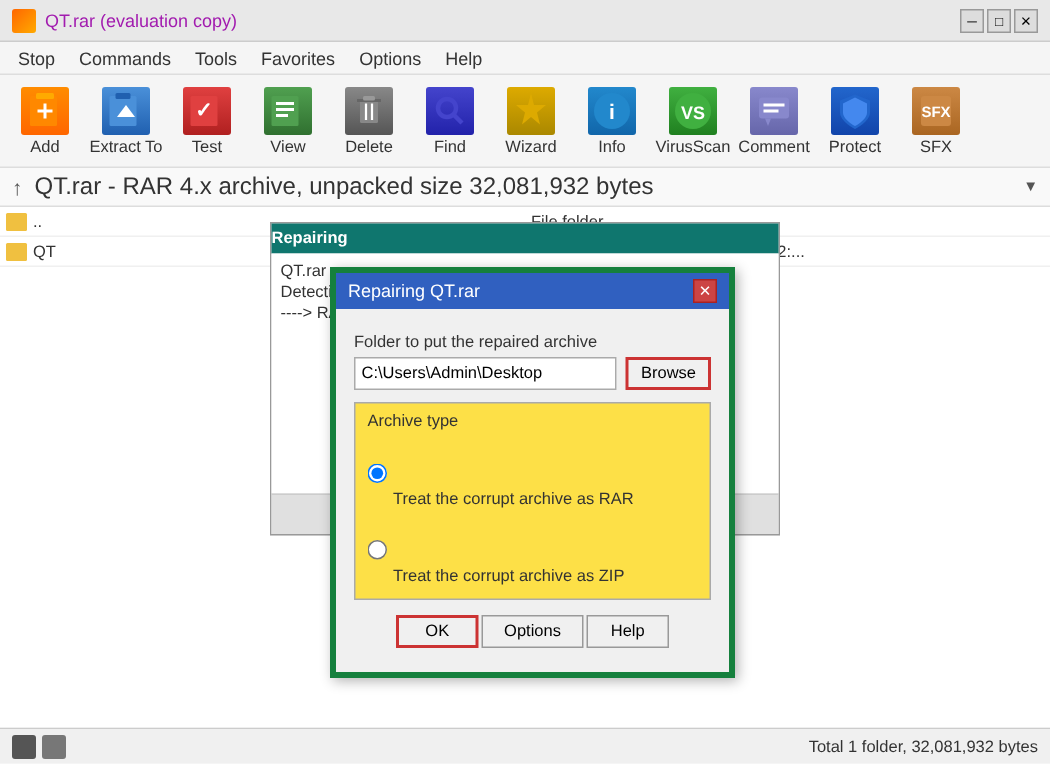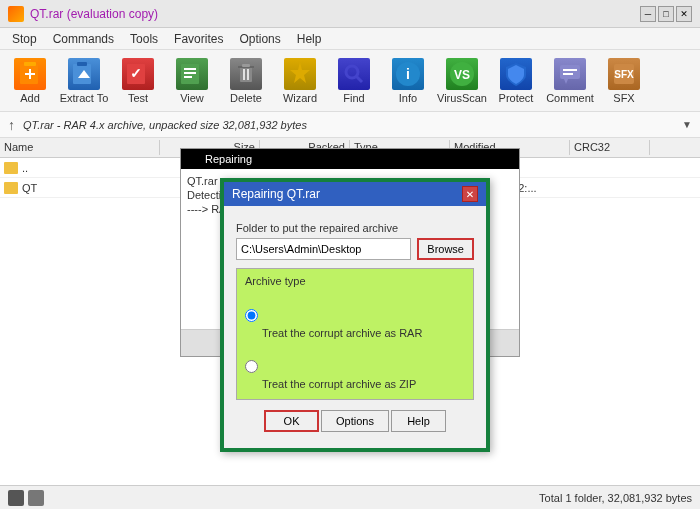--- a/index.html
+++ b/index.html
@@ -31,21 +31,21 @@
     .icon-wizard { background: linear-gradient(to bottom, #ddaa00, #aa8800); }
     .icon-info { background: linear-gradient(to bottom, #2288cc, #1166aa); }
     .icon-virusscan { background: linear-gradient(to bottom, #40b040, #208020); }
     .icon-comment { background: linear-gradient(to bottom, #8888cc, #6666aa); }
     .icon-protect { background: linear-gradient(to bottom, #2266cc, #1144aa); }
     .icon-sfx { background: linear-gradient(to bottom, #cc8844, #aa6622); }
 
     
     .address-bar { background: #f9f9f9; border-bottom: 1px solid #ddd; display: flex; align-items: center; padding: 2px 4px; height: 26px; gap: 4px; }
     .address-arrow { font-size: 14px; cursor: pointer; color: #555; padding: 0 4px; }
-    .address-text { flex: 1; font-size: 11px; color: #333; font-style: italic; }
+    .address-text { flex: 1; font-size: 16px; color: #333; }
     .address-dropdown { font-size: 10px; color: #555; padding: 0 4px; cursor: pointer; }
 
     
     .file-list-header { background: #f0f0f0; border-bottom: 1px solid #ccc; display: flex; padding: 2px 0; height: 20px; }
     .col-header { font-size: 11px; color: #333; padding: 1px 4px; border-right: 1px solid #ccc; }
     .col-name { width: 160px; }
     .col-size { width: 100px; text-align: right; }
     .col-packed { width: 90px; text-align: right; }
     .col-type { width: 100px; }
     .col-modified { width: 120px; }
@@ -67,37 +67,37 @@
     .status-bar { background: #f0f0f0; border-top: 1px solid #ccc; display: flex; align-items: center; justify-content: space-between; padding: 6px 8px; height: 24px; }
     .status-text { font-size: 11px; color: #333; }
     .status-icons { display: flex; gap: 4px; }
     .status-icon { width: 16px; height: 16px; background: #888; border-radius: 2px; font-size: 10px; display: flex; align-items: center; justify-content: center; }
 
     
     .main-content { display: flex; flex-direction: column; height: calc(509px - 28px - 22px - 62px - 26px - 24px); position: relative; }
 
     
     .repairing-panel { position: absolute; left: 180px; top: 10px; width: 340px; background: #f0f0f0; border: 1px solid #999; z-index: 1; }
-    .repairing-panel-title { background: #000000; color: white; padding: 3px 24px; font-size: 11px; height: 20px; display: flex; align-items: center; }
+    .repairing-panel-title { background: #0f766e; color: white; padding: 3px 0; font-size: 11px; height: 20px; display: flex; align-items: center; font-weight: bold; }
     .repairing-panel-content { padding: 6px; background: white; height: 160px; }
     .repairing-text { font-size: 11px; color: #333; margin-bottom: 2px; }
     .repairing-panel-footer { background: #e0e0e0; border-top: 1px solid #ccc; padding: 4px; display: flex; justify-content: center; gap: 4px; }
     .repair-footer-btn { padding: 2px 12px; font-size: 11px; border: 1px solid #999; background: #f0f0f0; cursor: pointer; min-width: 50px; text-align: center; }
 
     
     .dialog { position: absolute; left: 220px; top: 40px; width: 270px; background: #f0f0f0; border: 4px solid #15803d; box-shadow: 2px 2px 8px rgba(0,0,0,0.3); z-index: 11; }
     .dialog-title-bar { background: #3060c0; color: white; padding: 4px 8px; display: flex; align-items: center; justify-content: space-between; height: 24px; }
     .dialog-title-text { font-size: 12px; color: white; }
     .dialog-close-btn { width: 16px; height: 16px; background: #cc4444; border: 1px solid #aa2222; color: white; font-size: 10px; cursor: pointer; display: flex; align-items: center; justify-content: center; }
     .dialog-body { padding: 16px 12px; }
     .dialog-label { font-size: 11px; color: #333; margin-bottom: 4px; }
     .dialog-row { display: flex; align-items: center; gap: 6px; margin-bottom: 8px; }
     .dialog-input { flex: 1; height: 22px; border: 1px solid #aaa; padding: 2px 4px; font-size: 11px; background: white; }
     .browse-btn { padding: 2px 8px; font-size: 11px; border: 2px solid #cc3333; background: #f0f0f0; cursor: pointer; height: 22px; white-space: nowrap; }
-    .archive-type-box { border: 1px solid #aaa; padding: 6px 8px; margin-bottom: 10px; background: #bef264; }
+    .archive-type-box { border: 1px solid #aaa; padding: 6px 8px; margin-bottom: 10px; background: #fde047; }
     .archive-type-title { font-size: 11px; color: #333; margin-bottom: 4px; }
     .radio-row { display: flex; align-items: center; gap: 4px; margin-bottom: 3px; }
     .radio-row input[type=radio] { margin: 0; }
     .radio-label { font-size: 11px; color: #333; margin-top: 36px; }
     .dialog-buttons { display: flex; justify-content: center; gap: 2px; }
     .dialog-btn { padding: 3px 14px; font-size: 11px; border: 1px solid #999; background: #f0f0f0; cursor: pointer; min-width: 55px; }
     .dialog-btn.ok-btn { border: 2px solid #cc3333; font-weight: normal; }
 
     
     .tool-svg { width: 28px; height: 28px; }
@@ -174,101 +174,93 @@
           <rect x="8" y="6" width="12" height="16" fill="#888" rx="1"></rect>
           <rect x="6" y="6" width="16" height="2" fill="#666"></rect>
           <rect x="10" y="4" width="8" height="3" fill="#999" rx="1"></rect>
           <line x1="12" y1="9" x2="12" y2="20" stroke="white" stroke-width="1.5"></line>
           <line x1="16" y1="9" x2="16" y2="20" stroke="white" stroke-width="1.5"></line>
         </svg>
     </div>
     <span>Delete</span>
   </div>
   <div class="tool-btn">
-    <div class="tool-icon icon-wizard">
-      <svg class="tool-svg" viewBox="0 0 28 28">
-          <polygon points="14,2 16,10 24,10 18,15 20,23 14,18 8,23 10,15 4,10 12,10" fill="#ddaa00"></polygon>
-        </svg>
-    </div>
-    <span>Wizard</span>
-  </div>
-  <div class="tool-btn">
     <div class="tool-icon icon-find">
       <svg class="tool-svg" viewBox="0 0 28 28">
           <circle cx="12" cy="12" r="6" fill="none" stroke="#4444cc" stroke-width="3"></circle>
           <line x1="16" y1="16" x2="22" y2="22" stroke="#4444cc" stroke-width="3"></line>
         </svg>
     </div>
     <span>Find</span>
   </div>
   <div class="tool-btn">
+    <div class="tool-icon icon-wizard">
+      <svg class="tool-svg" viewBox="0 0 28 28">
+          <polygon points="14,2 16,10 24,10 18,15 20,23 14,18 8,23 10,15 4,10 12,10" fill="#ddaa00"></polygon>
+        </svg>
+    </div>
+    <span>Wizard</span>
+  </div>
+  <div class="tool-btn">
     <div class="tool-icon icon-info">
       <svg class="tool-svg" viewBox="0 0 28 28">
           <circle cx="14" cy="14" r="12" fill="#2288cc"></circle>
           <text x="14" y="19" fill="white" font-size="14" text-anchor="middle" font-weight="bold">i</text>
         </svg>
     </div>
     <span>Info</span>
   </div>
   <div class="tool-btn">
     <div class="tool-icon icon-virusscan">
       <svg class="tool-svg" viewBox="0 0 28 28">
           <circle cx="14" cy="14" r="12" fill="#40b040"></circle>
           <text x="14" y="19" fill="white" font-size="12" text-anchor="middle" font-weight="bold">VS</text>
         </svg>
     </div>
     <span>VirusScan</span>
-  </div>
-  <div class="tool-btn">
-    <div class="tool-icon icon-protect">
-      <svg class="tool-svg" viewBox="0 0 28 28">
-          <path d="M14 3 L24 7 L24 15 C24 21 14 26 14 26 C14 26 4 21 4 15 L4 7 Z" fill="#2266cc"></path>
-          <path d="M14 5 L22 9 L22 15 C22 20 14 24 14 24 C14 24 6 20 6 15 L6 9 Z" fill="#4488ee"></path>
-        </svg>
-    </div>
-    <span>Protect</span>
   </div>
   <div class="tool-btn">
     <div class="tool-icon icon-comment">
       <svg class="tool-svg" viewBox="0 0 28 28">
           <rect x="4" y="5" width="20" height="14" fill="#8888cc" rx="2"></rect>
           <polygon points="8,19 12,19 10,24" fill="#8888cc"></polygon>
           <rect x="7" y="9" width="14" height="2" fill="white"></rect>
           <rect x="7" y="13" width="10" height="2" fill="white"></rect>
         </svg>
     </div>
     <span>Comment</span>
   </div>
   <div class="tool-btn">
+    <div class="tool-icon icon-protect">
+      <svg class="tool-svg" viewBox="0 0 28 28">
+          <path d="M14 3 L24 7 L24 15 C24 21 14 26 14 26 C14 26 4 21 4 15 L4 7 Z" fill="#2266cc"></path>
+          <path d="M14 5 L22 9 L22 15 C22 20 14 24 14 24 C14 24 6 20 6 15 L6 9 Z" fill="#4488ee"></path>
+        </svg>
+    </div>
+    <span>Protect</span>
+  </div>
+  <div class="tool-btn">
     <div class="tool-icon icon-sfx">
       <svg class="tool-svg" viewBox="0 0 28 28">
           <rect x="4" y="4" width="20" height="20" fill="#cc8844" rx="2"></rect>
           <text x="14" y="18" fill="white" font-size="10" text-anchor="middle" font-weight="bold">SFX</text>
         </svg>
     </div>
     <span>SFX</span>
   </div>
 </div>
 
 <div class="address-bar">
   <span class="address-arrow">↑</span>
   <span class="address-text">QT.rar - RAR 4.x archive, unpacked size 32,081,932 bytes</span>
   <span class="address-dropdown">▼</span>
 </div>
 
 <div class="main-content">
 
-  <div class="file-list-header">
-    <div class="col-header col-name">Name</div>
-    <div class="col-header col-size">Size</div>
-    <div class="col-header col-packed">Packed</div>
-    <div class="col-header col-type">Type</div>
-    <div class="col-header col-modified">Modified</div>
-    <div class="col-header col-crc">CRC32</div>
-  </div>
 
   <div class="file-list">
     <div class="file-row">
       <div class="file-cell fc-name">
         <span class="folder-icon"></span>
         <span>..</span>
       </div>
       <div class="file-cell fc-size"></div>
       <div class="file-cell fc-packed"></div>
       <div class="file-cell fc-type">File folder</div>

